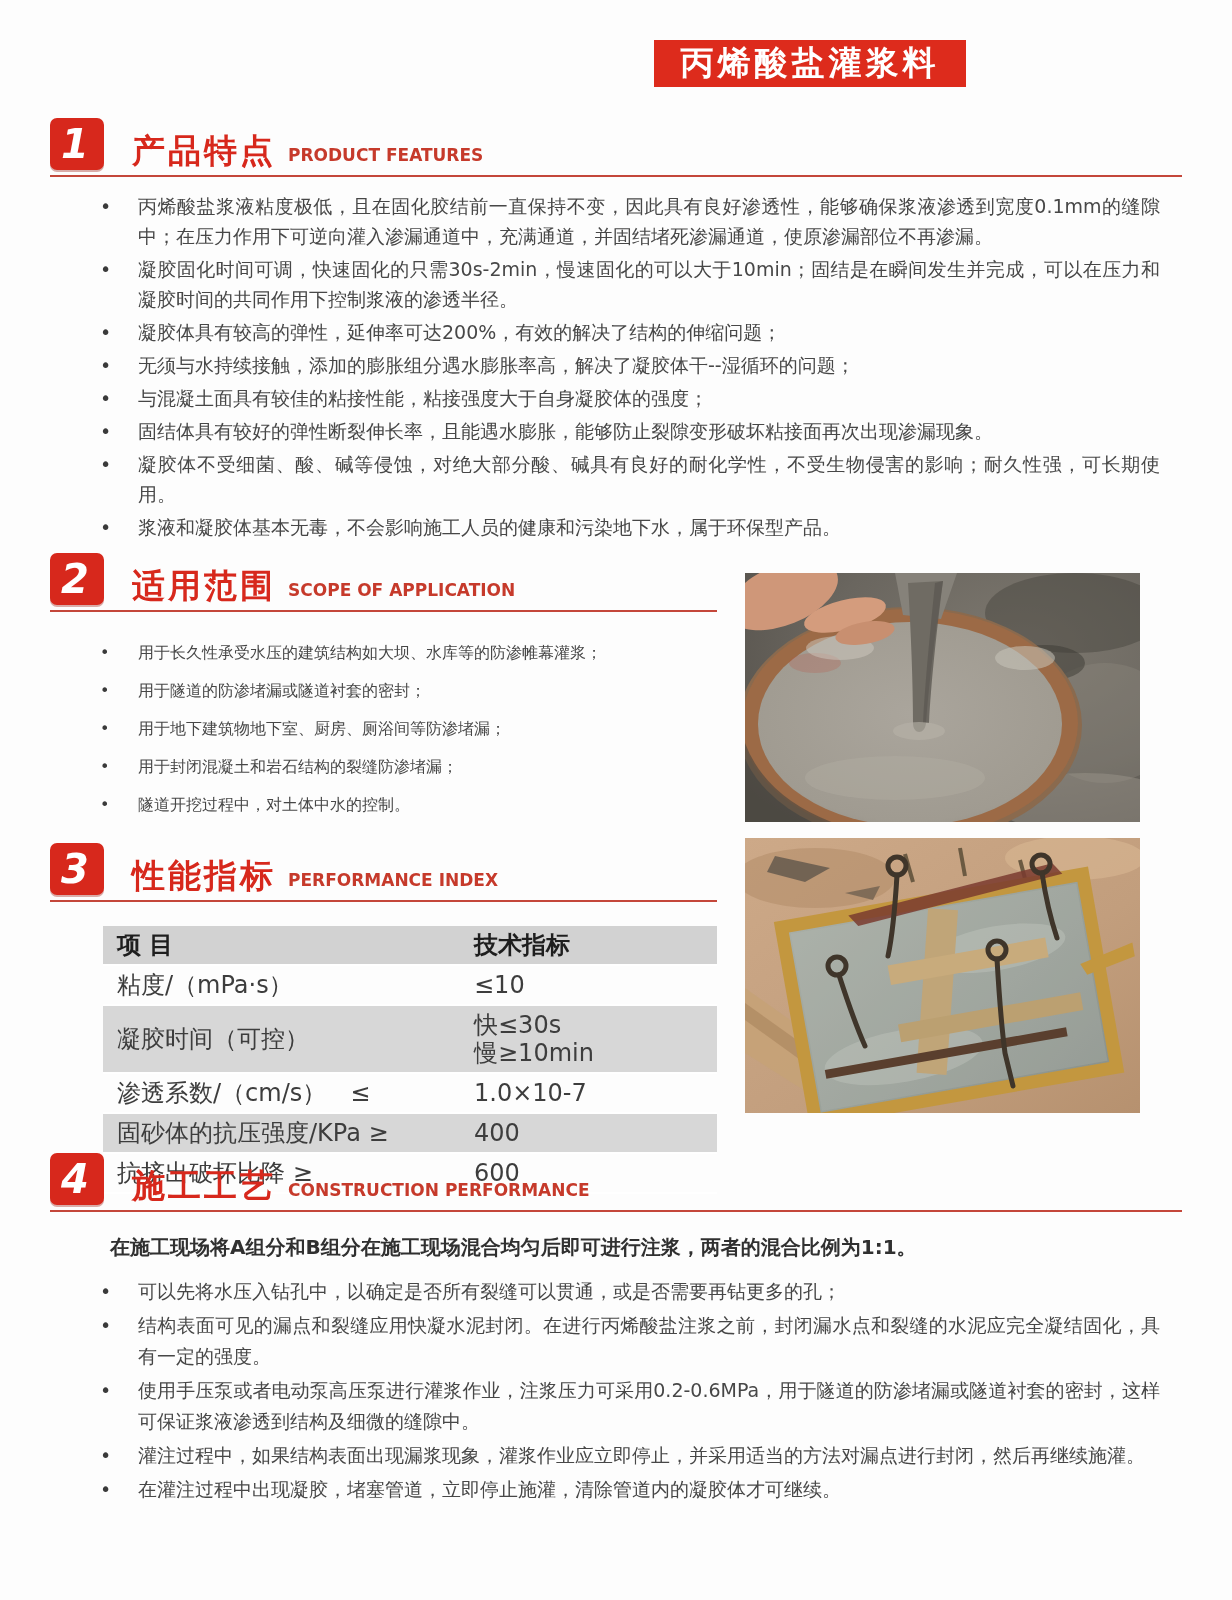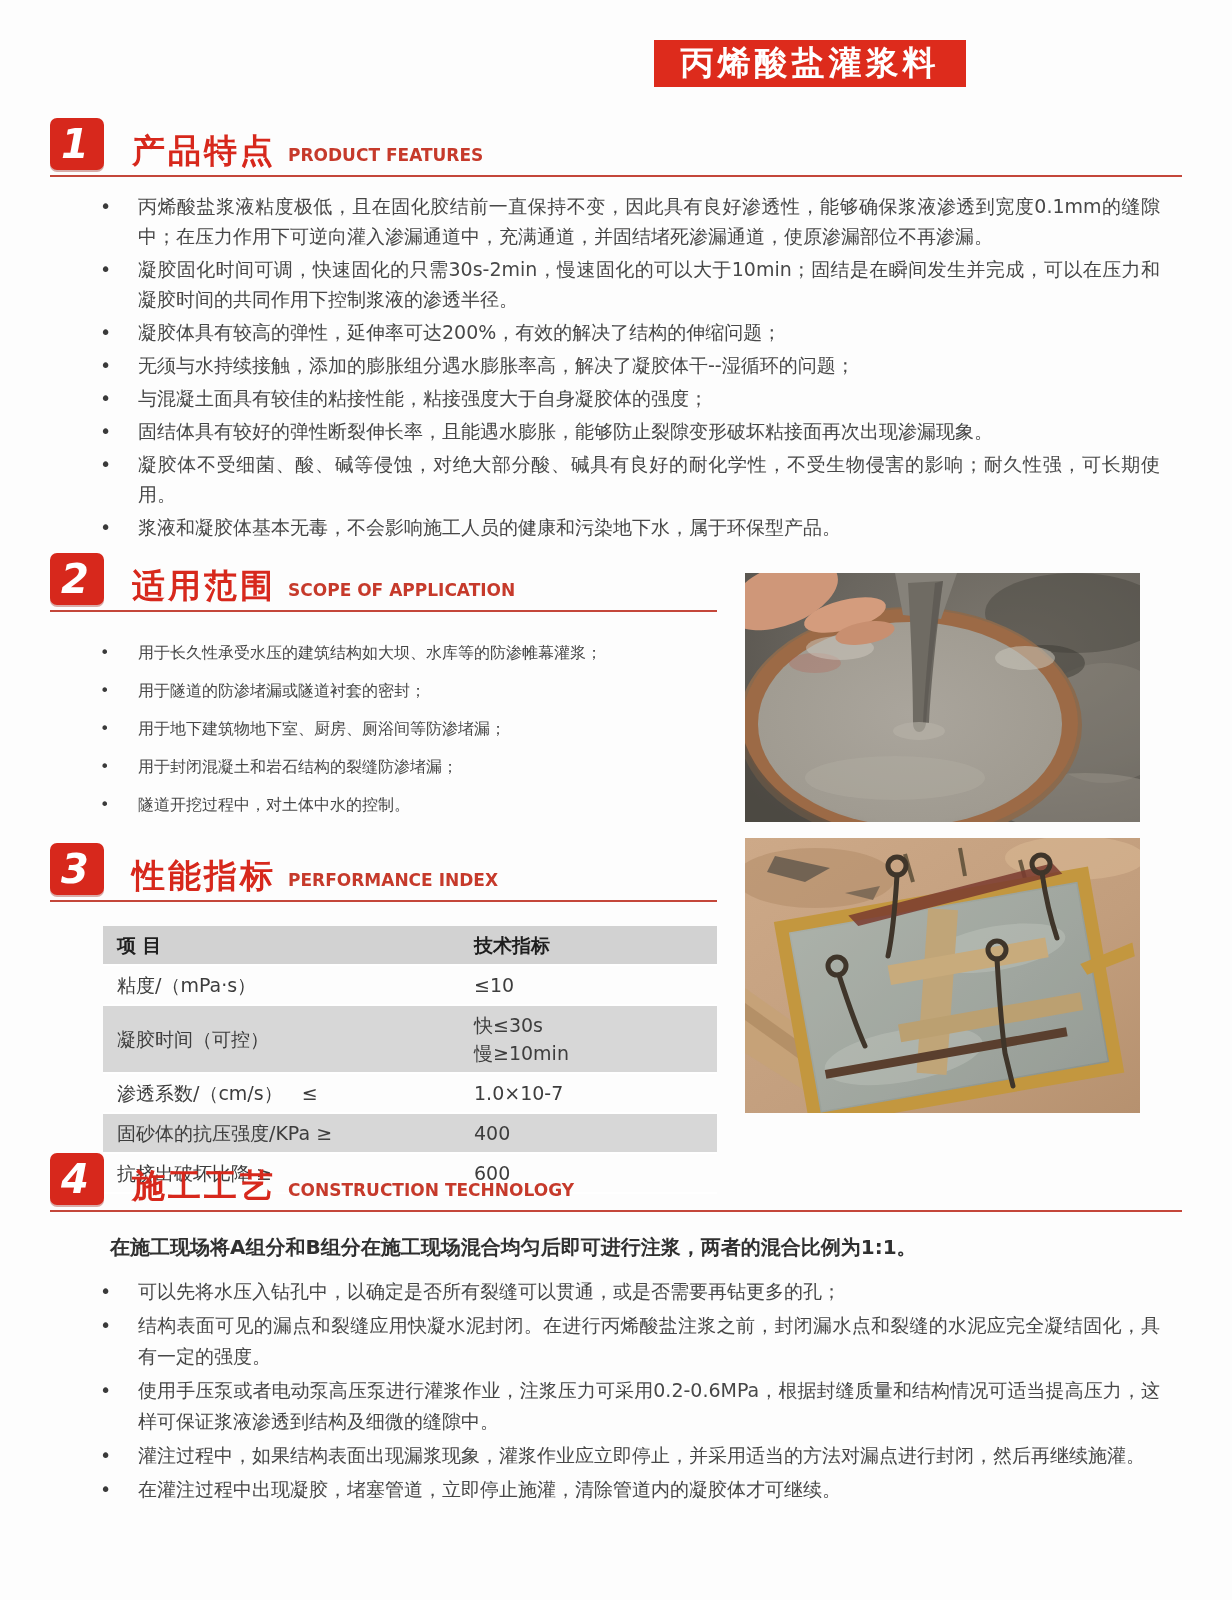--- a/index.html
+++ b/index.html
@@ -47,21 +47,21 @@
     margin-bottom:3px; padding-right:22px; text-align:justify;
   }
   .bullet::before {
     content:"•"; flex:0 0 38px; margin-left:40px; text-align:left;
     padding-left:10px; color:#3a3a3a;
   }
   .sec2 .bullets { margin-top:24px; width:660px; }
   .sec2 .bullet { font-size:16px; line-height:34px; margin-bottom:4px; }
 
   
-  .ptable { margin-top:24px; width:614px; margin-left:53px; font-size:19px; color:#3d3d3d; }
+  .ptable { margin-top:24px; width:614px; margin-left:53px; font-size:24px; color:#3d3d3d; }
   .trow { display:flex; border-bottom:2px solid #ffffff; align-items:stretch; }
   .trow.gray { background:#d7d7d7; }
   .trow.thead { background:#d2d2d2; font-weight:bold; color:#1e1e1e; }
   .tc { padding:5px 0 5px 14px; line-height:28px; }
   .c1 { flex:0 0 343px; }
   .c2 { flex:1 1 auto; }
 
   
   .intro {
     margin:20px 0 6px 60px; font-size:20px; font-weight:bold; color:#303030;
@@ -148,27 +148,27 @@
         <div class="tc c1">抗挤出破坏比降 ≥</div>
         <div class="tc c2">600</div>
       </div>
     </div>
   </section>
 
   <section class="sec sec4">
     <div class="sec-header">
       <div class="num-badge">4</div>
       <div class="sec-title">施工工艺</div>
-      <div class="sec-sub">CONSTRUCTION TECHNOLOGY</div>
+      <div class="sec-sub">CONSTRUCTION PERFORMANCE</div>
     </div>
     <div class="intro">在施工现场将A组分和B组分在施工现场混合均匀后即可进行注浆，两者的混合比例为1:1。</div>
     <div class="bullets">
       <div class="bullet">可以先将水压入钻孔中，以确定是否所有裂缝可以贯通，或是否需要再钻更多的孔；</div>
       <div class="bullet">结构表面可见的漏点和裂缝应用快凝水泥封闭。在进行丙烯酸盐注浆之前，封闭漏水点和裂缝的水泥应完全凝结固化，具有一定的强度。</div>
-      <div class="bullet">使用手压泵或者电动泵高压泵进行灌浆作业，注浆压力可采用0.2-0.6MPa，根据封缝质量和结构情况可适当提高压力，这样可保证浆液渗透到结构及细微的缝隙中。</div>
+      <div class="bullet">使用手压泵或者电动泵高压泵进行灌浆作业，注浆压力可采用0.2-0.6MPa，用于隧道的防渗堵漏或隧道衬套的密封，这样可保证浆液渗透到结构及细微的缝隙中。</div>
       <div class="bullet">灌注过程中，如果结构表面出现漏浆现象，灌浆作业应立即停止，并采用适当的方法对漏点进行封闭，然后再继续施灌。</div>
       <div class="bullet">在灌注过程中出现凝胶，堵塞管道，立即停止施灌，清除管道内的凝胶体才可继续。</div>
     </div>
   </section>
 
   <svg class="photo photo1" width="395" height="249" viewBox="0 0 395 249" aria-hidden="true">
     <defs>
       <radialGradient id="floor1" cx="70%" cy="30%" r="90%">
         <stop offset="0%" stop-color="#7d786f"></stop>
         <stop offset="55%" stop-color="#6a665f"></stop>

